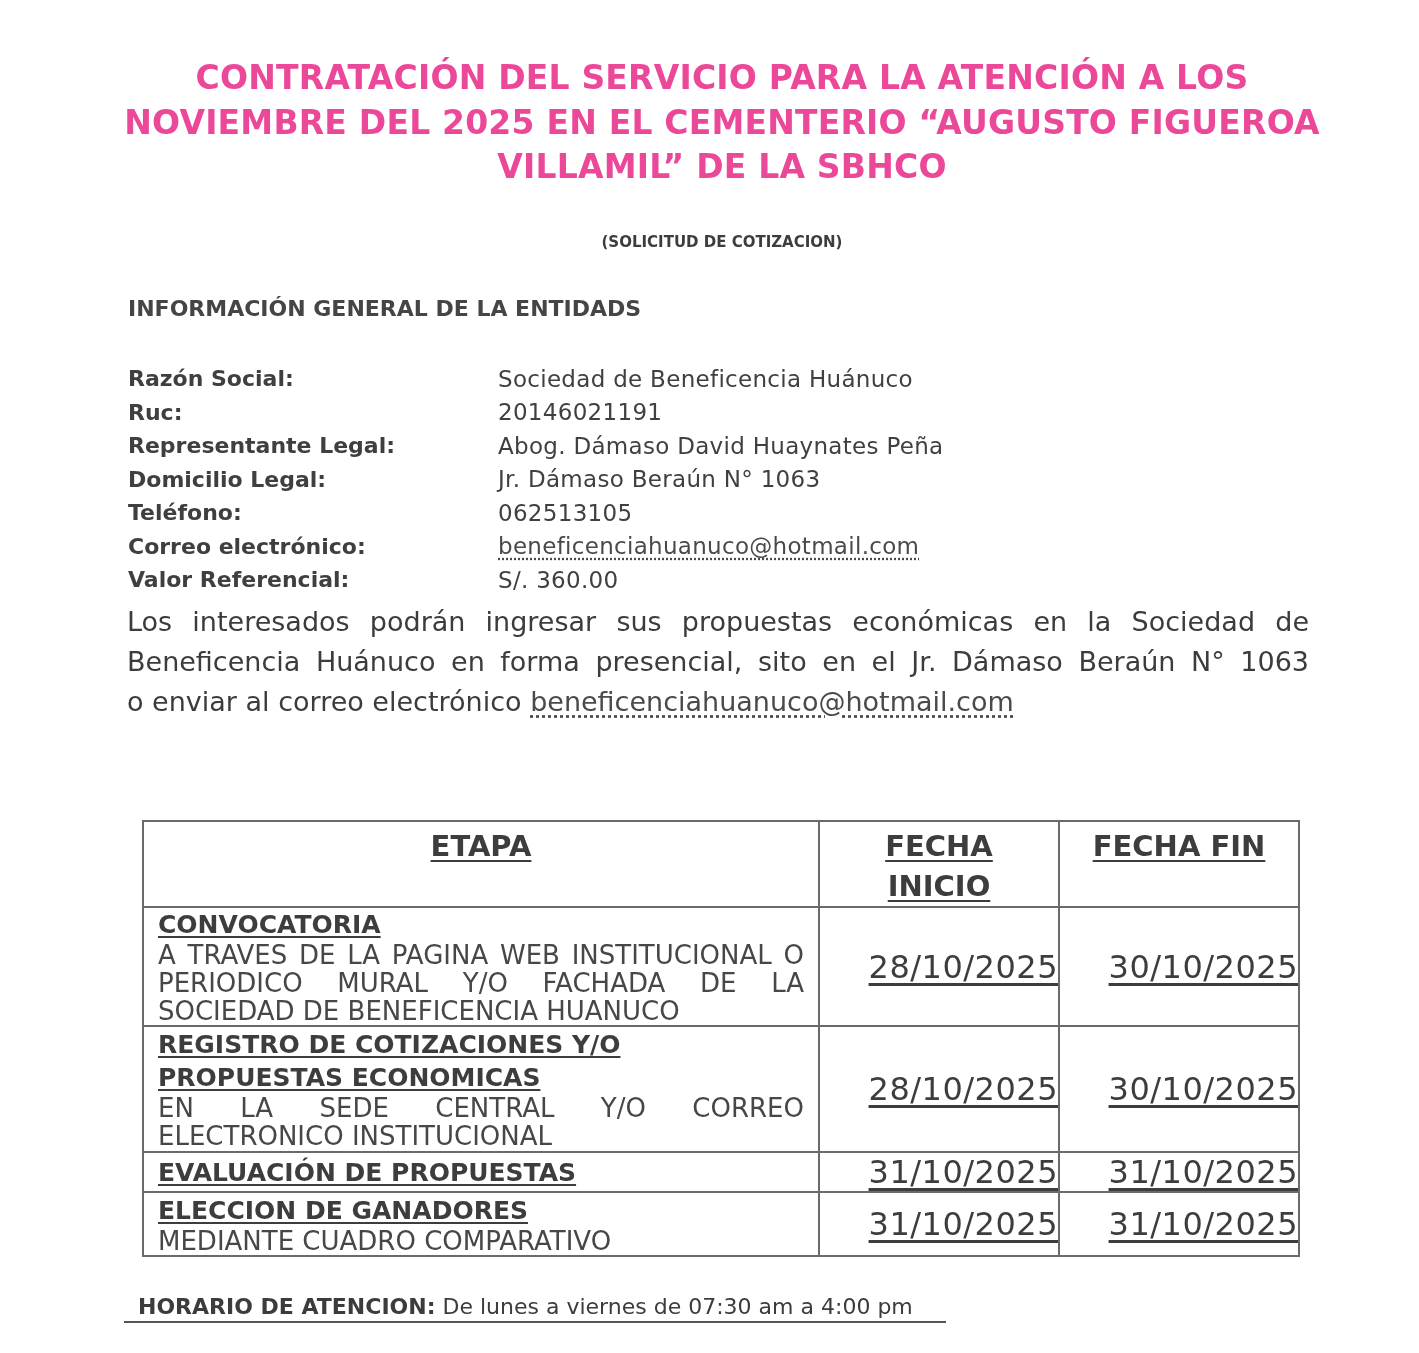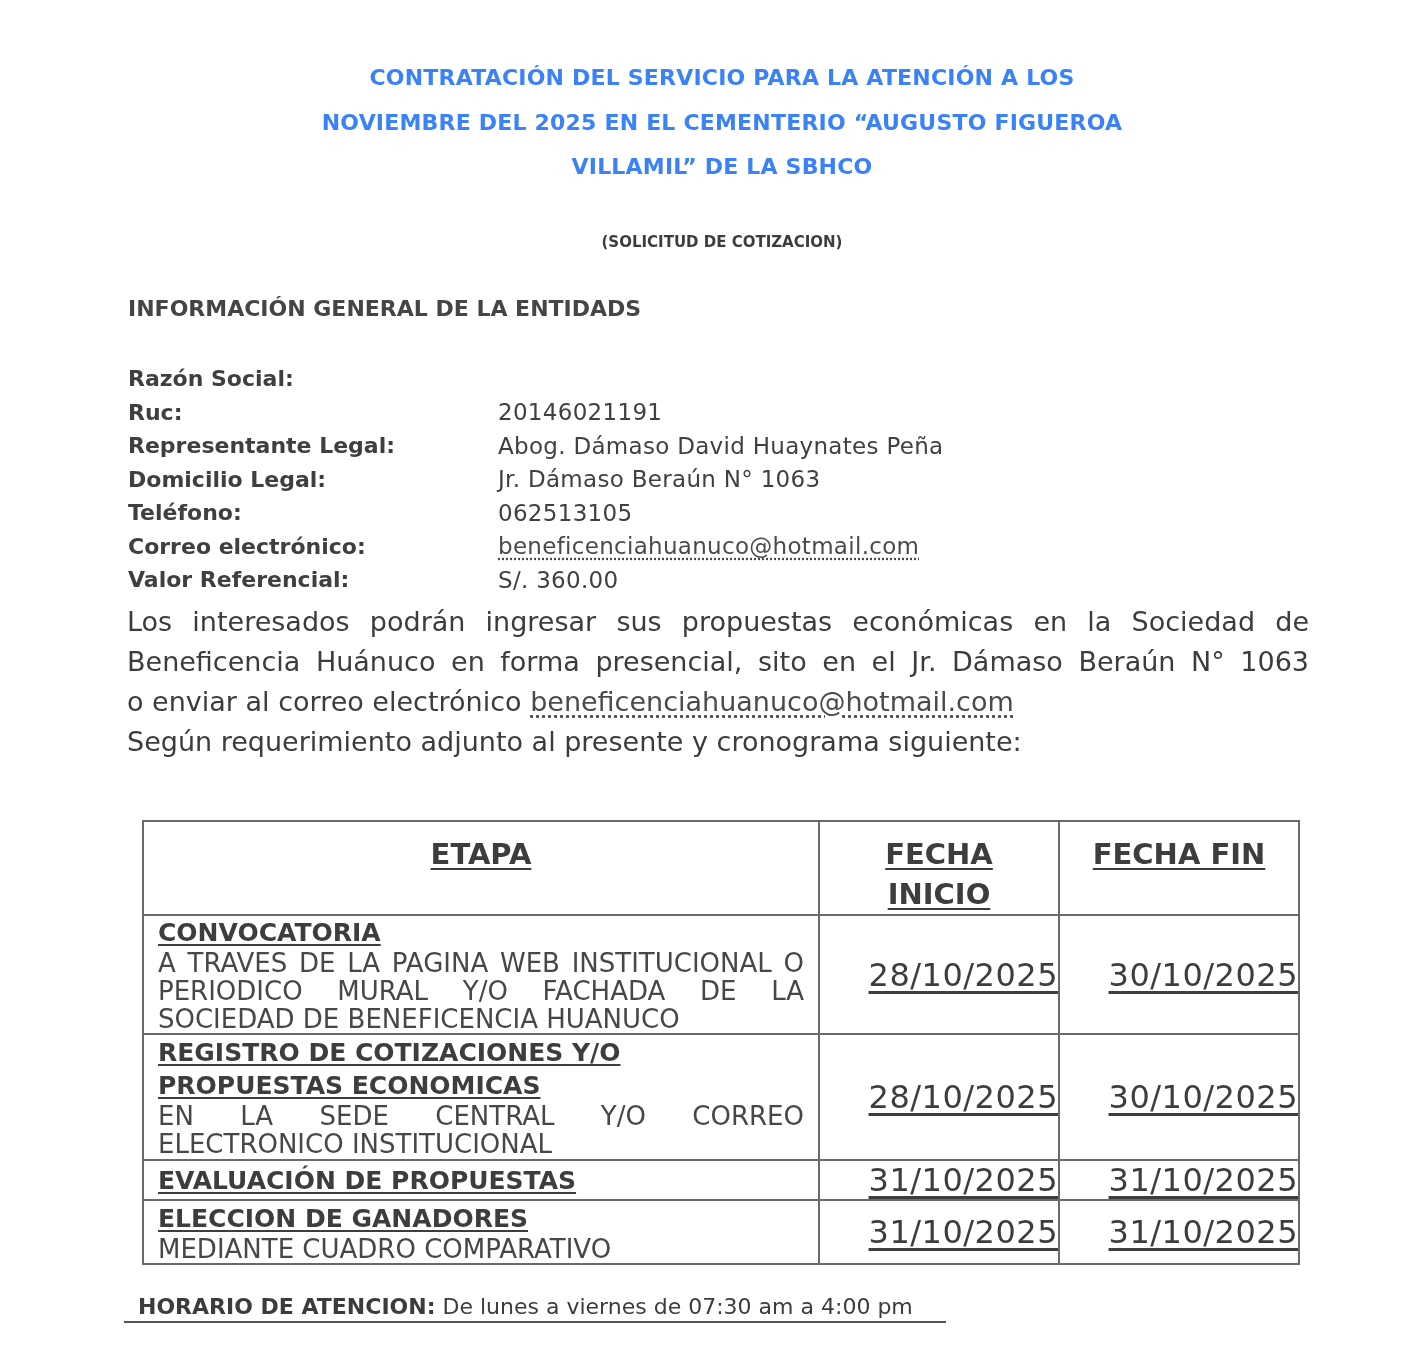--- a/index.html
+++ b/index.html
@@ -16,23 +16,23 @@
     font-family: "DejaVu Sans", sans-serif;
   }
   .title {
     position: absolute;
     left: 120px;
     top: 56px;
     width: 1204px;
     text-align: center;
     font-family: "DejaVu Sans", sans-serif;
     font-weight: bold;
-    font-size: 22px;
+    font-size: 33px;
     line-height: 44.5px;
-    color: #3b82f6;
+    color: #ec4899;
     letter-spacing: 0.2px;
   }
   .subtitle {
     position: absolute;
     left: 120px;
     top: 233px;
     width: 1204px;
     text-align: center;
     font-weight: bold;
     font-size: 15px;
@@ -115,21 +115,21 @@
     text-align: center;
   }
   .th-text {
     display: inline-block;
     font-weight: bold;
     font-size: 29px;
     line-height: 40px;
     color: #3d3d3d;
     text-decoration: underline;
     text-underline-offset: 4px;
-    margin-top: 12px;
+    margin-top: 4px;
   }
   .etapa-cell {
     padding: 0 14px !important;
   }
   .stage-title {
     font-weight: bold;
     font-size: 25px;
     line-height: 33px;
     color: #3d3d3d;
     text-decoration: underline;
@@ -179,20 +179,21 @@
   <div>NOVIEMBRE DEL 2025 EN EL CEMENTERIO “AUGUSTO FIGUEROA</div>
   <div>VILLAMIL” DE LA SBHCO</div>
 </div>
 <div class="subtitle">(SOLICITUD DE COTIZACION)</div>
 
 <div class="section-heading">INFORMACIÓN GENERAL DE LA ENTIDADS</div>
 
 <div class="info">
   <div class="info-row">
     <div class="info-label">Razón Social:</div>
+    <div class="info-value">Sociedad de Beneficencia Huánuco</div>
   </div>
   <div class="info-row">
     <div class="info-label">Ruc:</div>
     <div class="info-value">20146021191</div>
   </div>
   <div class="info-row">
     <div class="info-label">Representante Legal:</div>
     <div class="info-value">Abog. Dámaso David Huaynates Peña</div>
   </div>
   <div class="info-row">
@@ -210,21 +211,20 @@
   <div class="info-row">
     <div class="info-label">Valor Referencial:</div>
     <div class="info-value">S/. 360.00</div>
   </div>
 </div>
 
 <div class="paragraph">
   <span class="line justify-line">Los interesados podrán ingresar sus propuestas económicas en la Sociedad de</span>
   <span class="line justify-line">Beneficencia Huánuco en forma presencial, sito en el Jr. Dámaso Beraún N° 1063</span>
   <span class="line"><span>o enviar al correo electrónico </span><span class="link">beneficenciahuanuco@hotmail.com</span></span>
-  <span class="line">Según requerimiento adjunto al presente y cronograma siguiente:</span>
 </div>
 
 <table class="table">
   <tbody>
       <tr>
     <th class="th-etapa">
       <span class="th-text">ETAPA</span>
     </th>
     <th class="th-date">
       <span class="th-text">FECHA</span><br>

